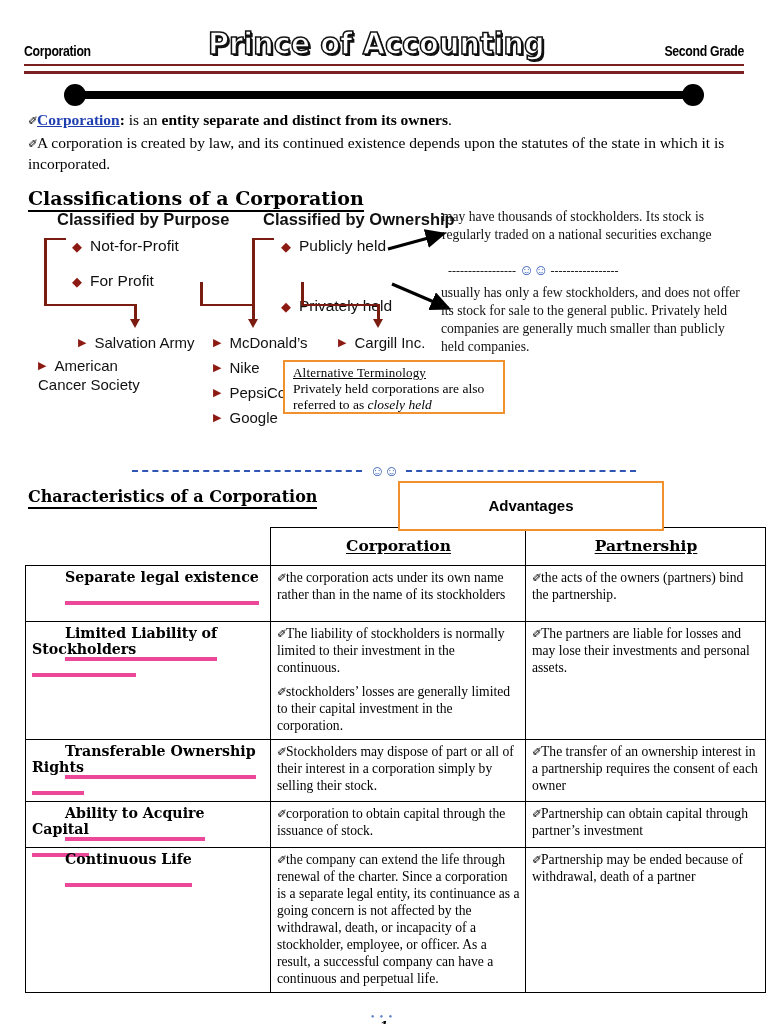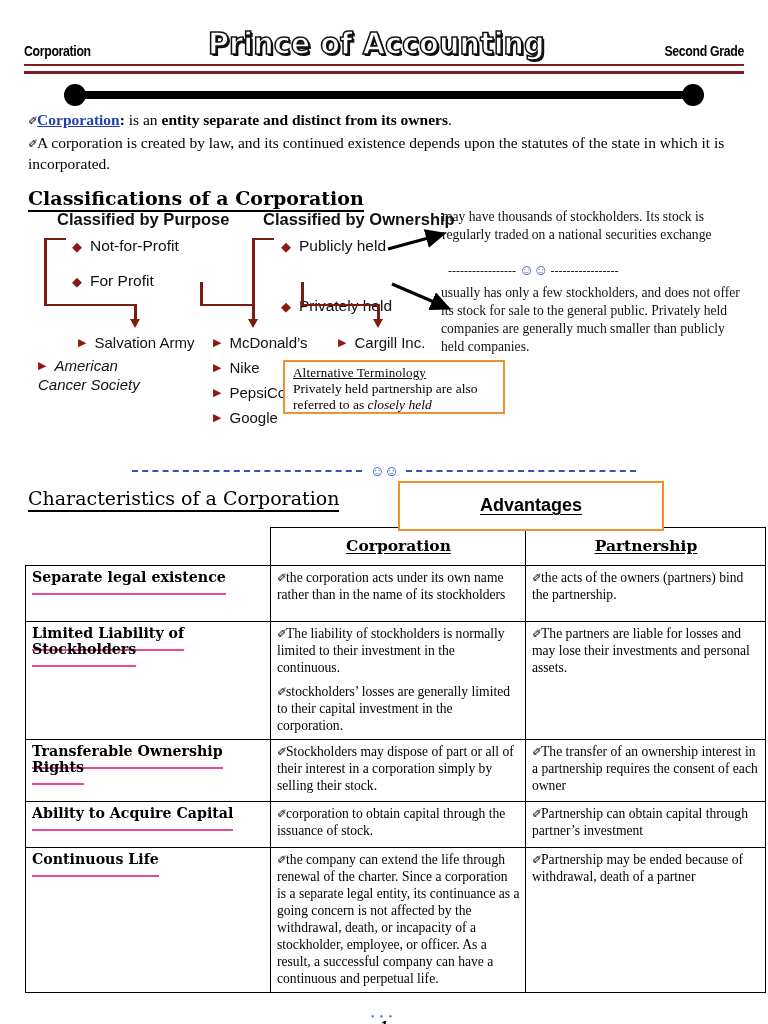--- a/index.html
+++ b/index.html
@@ -160,21 +160,21 @@
   }
   .dia { color: #8c1a12; font-size: 13px; margin-right: 8px; }
   .tri { color: #8c1a12; font-size: 11px; margin-right: 8px; position: relative; top: -2px; }
   .leaf {
     position: absolute;
     font-family: "Liberation Sans", "DejaVu Sans", sans-serif;
     font-size: 15px;
     color: #111;
     white-space: nowrap;
   }
-  .leaf.wrap { white-space: normal; width: 130px; line-height: 1.25; font-style: italic; }
+  .leaf.wrap { white-space: normal; width: 130px; line-height: 1.25; }
 
   .conn { position: absolute; background: #7a1d10; }
   .conn.v { width: 2.5px; }
   .conn.h { height: 2.5px; }
   .arrowhead {
     position: absolute;
     width: 0; height: 0;
     border-left: 5px solid transparent;
     border-right: 5px solid transparent;
     border-top: 9px solid #7a1d10;
@@ -236,38 +236,37 @@
   
   .char-row {
     position: relative;
     height: 46px;
     margin: 2px 0 0 0;
   }
   .char-head {
     position: absolute;
     left: 28px; top: 6px;
     font-family: "DejaVu Serif", "Liberation Serif", serif;
-    font-weight: normal;
-    font-size: 19px;
+    font-weight: bold;
+    font-size: 16px;
     border-bottom: 2.5px solid #000;
     padding-bottom: 1px;
   }
   .adv-box {
     position: absolute;
     left: 398px; top: 0px;
     width: 262px; height: 46px;
     border: 2.5px solid #f0912d;
     background: #fff;
     display: flex; align-items: center; justify-content: center;
   }
   .adv-label {
     font-family: "Liberation Sans", "DejaVu Sans", sans-serif;
     font-weight: bold;
-    font-size: 18px;
-    text-decoration: underline;
+    font-size: 15px;
     text-underline-offset: 3px;
   }
 
   
   table.cmp {
     border-collapse: collapse;
     width: 740px;
     margin: 0 0 0 25px;
     table-layout: fixed;
     background: #fff;
@@ -290,22 +289,23 @@
     text-underline-offset: 2px;
     height: 30px;
     vertical-align: middle !important;
   }
   .rowhead {
     font-family: "DejaVu Serif", "Liberation Serif", serif;
     font-weight: bold;
     font-size: 14.2px;
   }
   .rowhead span.u {
-    border-bottom: 2px solid #ec4899;
-    padding-bottom: 8px;
+    border-bottom: 4px solid #ec4899;
+    padding-bottom: 16px;
+    margin-left: 33px;
   }
   .cell-txt {
     font-size: 13.6px;
     line-height: 1.26;
   }
   .cell-txt p { margin: 0 0 7px 0; }
   .cell-txt p:last-child { margin-bottom: 0; }
 
   
   .footer {
@@ -425,21 +425,21 @@
       <span>-----------------</span>
       <span class="smileys">☺☺</span>
       <span>-----------------</span>
     </div>
     <div class="explain" style="left:441px; top:68px; width:300px;">
       <div>usually has only a few stockholders, and does not offer its stock for sale to the general public. Privately held companies are generally much smaller than publicly held companies.</div>
     </div>
 
     <div class="alt-box" style="left:283px; top:144px; width:222px; height:54px;">
       <div class="alt-title">Alternative Terminology</div>
-      <div class="alt-text"><span>Privately held partnership are also referred to as </span><span class="it">closely held corporations</span></div>
+      <div class="alt-text"><span>Privately held corporations are also referred to as </span><span class="it">closely held corporations</span></div>
     </div>
   </div>
 
   <div class="smiley-div">
     <div class="dashline"></div>
     <div class="smileys">☺☺</div>
     <div class="dashline"></div>
   </div>
 
   <div class="char-row">

